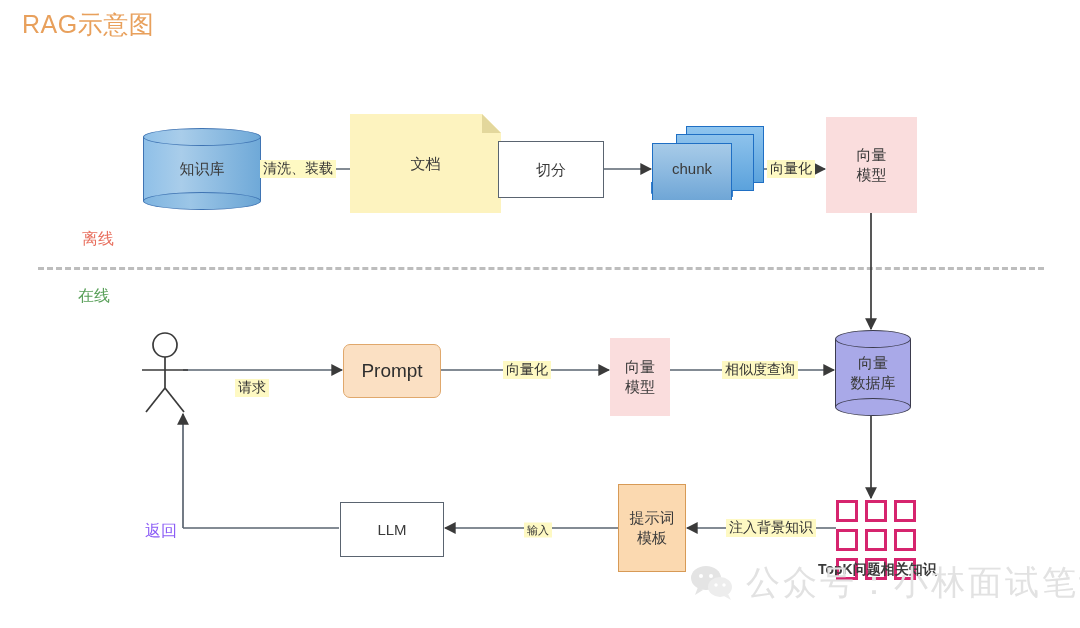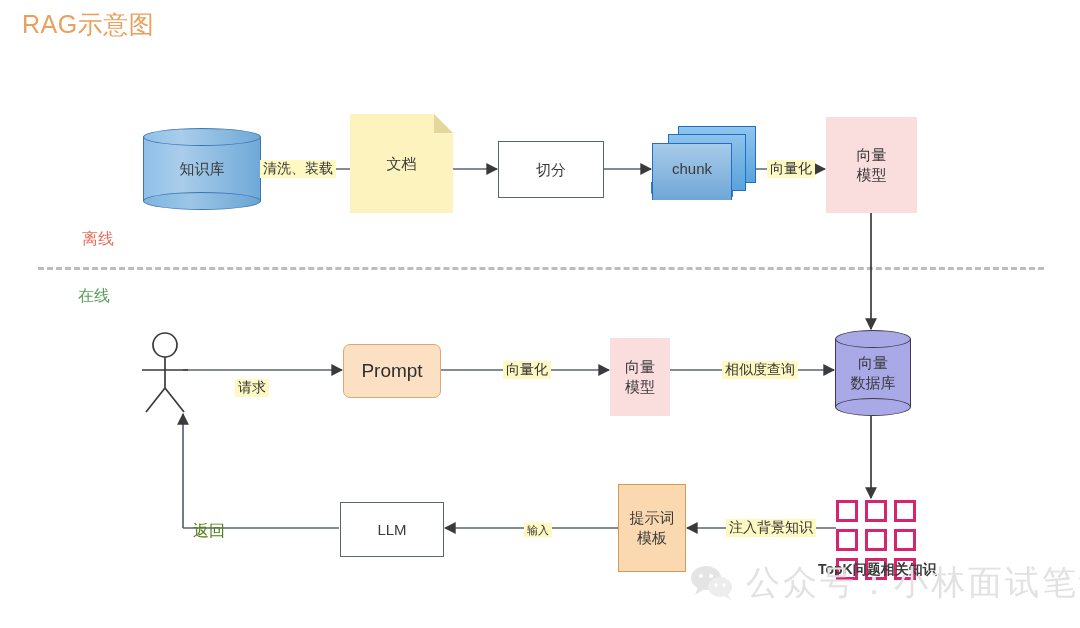--- a/index.html
+++ b/index.html
@@ -93,36 +93,36 @@
     box-sizing: border-box;
     background: #ffffff;
     border: 1.6px solid #5a6470;
     padding-left: 12px;
   }
   #node-split { left: 498px; top: 141px; width: 106px; height: 57px; }
   #node-llm   { left: 340px; top: 502px; width: 104px; height: 55px; }
 
   
   #node-document {
-    left: 350px; top: 114px; width: 103px; height: 99px;
+    left: 350px; top: 114px; width: 103px; height: 99px; padding-left: 48px;
   }
   #node-document .doc-shape {
     position: absolute; inset: 0;
     background: #fdf3bf;
     clip-path: polygon(0 0, calc(100% - 19px) 0, 100% 19px, 100% 100%, 0 100%);
   }
   #node-document .doc-fold {
     position: absolute; right: 0; top: 0;
     width: 19px; height: 19px;
     background: #e3d79c;
     clip-path: polygon(0 0, 100% 100%, 0 100%);
   }
 
   
-  #node-chunk { left: 652px; top: 126px; width: 104px; height: 74px; }
+  #node-chunk { left: 652px; top: 126px; width: 104px; height: 74px; padding-left: 8px; }
   .chunk-card {
     position: absolute;
     width: 78px; height: 57px;
     border: 1.8px solid #1f6fc4;
     box-sizing: border-box;
   }
   .chunk-card.c3 { right: 0; top: 0;  background: linear-gradient(to bottom, #8fc5ef, #5ba3dd); }
   .chunk-card.c2 { right: 10px; top: 8px; background: linear-gradient(to bottom, #8dc2ec, #5ba2dc); }
   .chunk-card.c1 {
     left: 0; top: 17px; width: 80px; height: 57px;
@@ -177,21 +177,21 @@
   
   .edge-label {
     position: absolute;
     font-size: 14px;
     color: #333333;
     white-space: nowrap;
     background: #fef9c3;
     padding: 0 3px;
     transform: translate(-50%, -50%);
   }
-  #label-return { color: #4d7c0f; font-size: 16px; background: none; margin-left: 48px; }
+  #label-return { color: #8b5cf6; font-size: 16px; background: none; }
 
   
   #watermark {
     left: 690px; top: 560px;
     display: flex; align-items: center; gap: 12px;
     opacity: 1;
     pointer-events: none;
   }
   #watermark .wm-text {
     font-size: 34px;

